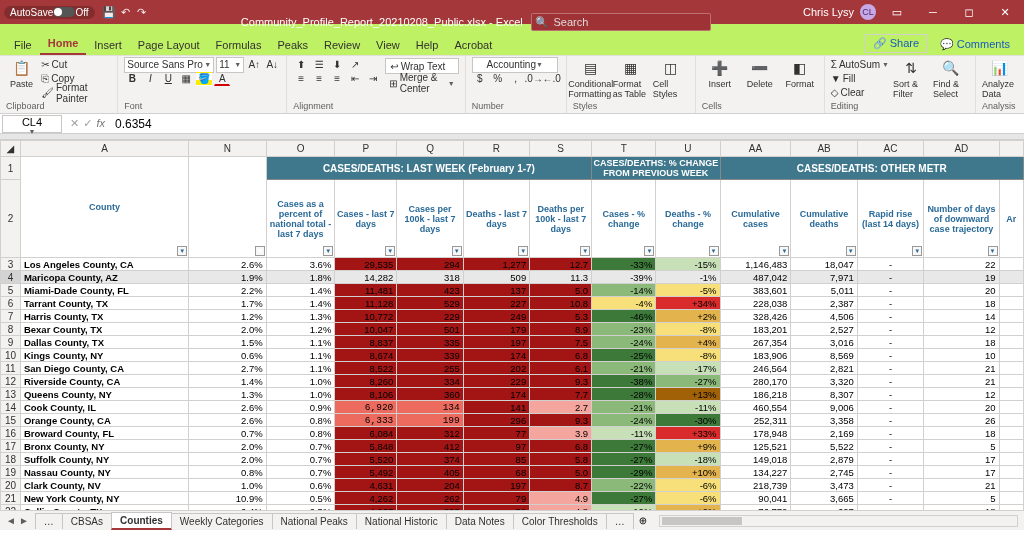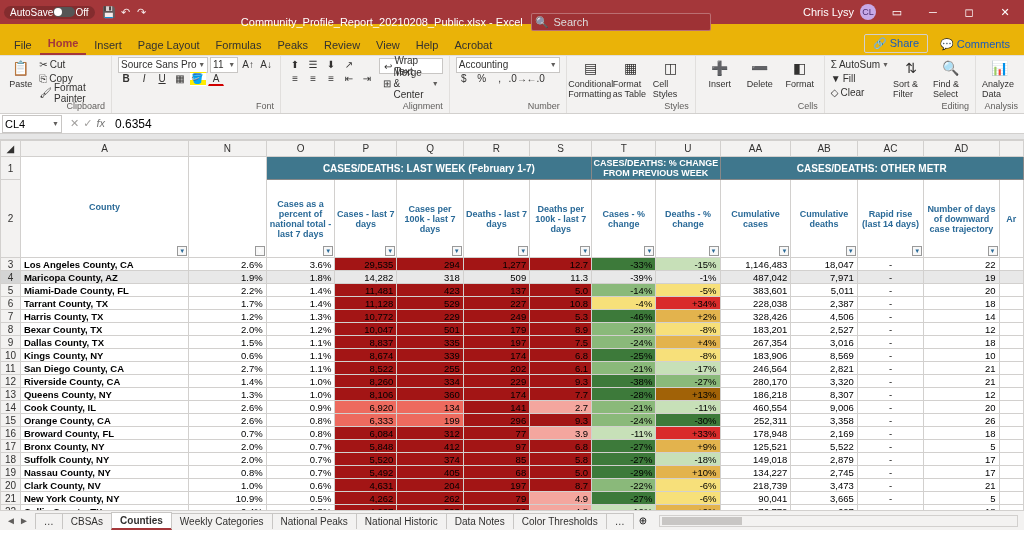--- a/index.html
+++ b/index.html
@@ -11,59 +11,59 @@
   .titlebar .toggle::after { content:""; position:absolute; width:8px; height:8px; background:#fff; border-radius:50%; top:1px; left:1px; }
   .titlebar .qat { display:flex; gap:2px; margin-left:4px;}
   .titlebar .qat span { width:14px; height:14px; display:flex; align-items:center; justify-content:center; opacity:0.9;}
   .titlebar .center { flex:1; display:flex; align-items:center; justify-content:center; gap:8px;margin-top:20px;}
   .titlebar .search { background:#9e3235; border:1px solid rgba(255,255,255,0.3); border-radius:2px; width:180px; height:18px; display:flex; align-items:center; padding:0 4px; gap:4px;}
   .titlebar .search input { background:transparent; border:none; color:#fff; font-size:11px; outline:none; width:100%;}
   .titlebar .search input::placeholder { color:#ddd;}
   .titlebar .right { display:flex; align-items:center; gap:6px;}
   .titlebar .avatar { width:16px; height:16px; border-radius:50%; background:#c7a9e8; color:#4b2c6f; display:flex; align-items:center; justify-content:center; font-size:9px;}
   .titlebar .winbtn { width:30px; height:24px; display:flex; align-items:center; justify-content:center; }
-  .ribbon-tabs { background:#eab308; border-bottom:1px solid #e1dfdd; height:32px; display:flex; align-items:flex-end; padding:0 6px; }
+  .ribbon-tabs { background:#bef264; border-bottom:1px solid #e1dfdd; height:32px; display:flex; align-items:flex-end; padding:0 6px; }
   .ribbon-tabs .tab { padding:4px 8px; font-size:11px; color:#323130; cursor:pointer; }
   .ribbon-tabs .tab.active { color:#a4373a; border-bottom:2px solid #a4373a; font-weight:600;}
   .ribbon-tabs .spacer { flex:1;}
   .ribbon-tabs .share { color:#185abd; border:1px solid #d2d0ce; padding:2px 8px; border-radius:2px; margin-bottom:2px; margin-right:4px; font-size:11px;}
   .ribbon-tabs .comments { color:#185abd; padding:2px 8px; margin-bottom:2px; font-size:11px;}
   .ribbon { background:#f3f2f1; height:58px; display:flex; border-bottom:1px solid #d2d0ce;}
   .group { border-right:1px solid #e1dfdd; padding:2px 6px; display:flex; flex-direction:column; justify-content:space-between;}
-  .group .label { text-align:right; font-size:9px; color:#605e5c; }
+  .group .label { text-align:left; font-size:9px; color:#605e5c; }
   .group .content { display:flex; align-items:flex-start; gap:4px; height:44px;}
   .bigbtn { display:flex; flex-direction:column; align-items:center; justify-content:center; width:36px; font-size:9px; color:#323130; gap:1px;}
   .bigbtn .ico { width:20px; height:20px; display:flex; align-items:center; justify-content:center; font-size:14px;}
   .stack { display:flex; flex-direction:column; gap:1px; font-size:10px; color:#323130;}
   .stack .row { display:flex; align-items:center; gap:2px; height:13px;}
   .font-combo { width:90px; height:16px; border:1px solid #c8c6c4; background:#fff; font-size:10px; padding:0 2px; display:flex; align-items:center; justify-content:space-between;}
   .size-combo { width:28px; height:16px; border:1px solid #c8c6c4; background:#fff; font-size:10px; padding:0 2px; display:flex; align-items:center; justify-content:space-between;}
   .ibtn { width:16px; height:14px; display:flex; align-items:center; justify-content:center; border:1px solid transparent; font-size:10px;}
-  .num-combo { width:104px; height:16px; border:1px solid #c8c6c4; background:#fff; font-size:10px; padding:0 2px; display:flex; align-items:center; justify-content:space-between;}
+  .num-combo { width:86px; height:16px; border:1px solid #c8c6c4; background:#fff; font-size:10px; padding:0 2px; display:flex; align-items:center; justify-content:center;}
   .cbtn { font-size:10px; padding:0 4px; height:16px; display:flex; align-items:center; gap:2px;}
   .dd { font-size:7px; color:#605e5c;}
   .formula-bar { height:20px; border-bottom:1px solid #d2d0ce; display:flex; align-items:center; background:#fff;}
-  .name-box { width:60px; height:18px; border:1px solid #c8c6c4; margin:0 2px; font-size:11px; padding:0 2px; display:flex; align-items:center; justify-content:space-between; background:#fff;}
+  .name-box { width:60px; height:18px; border:1px solid #c8c6c4; margin:0 2px; font-size:11px; padding:0 2px; display:flex; align-items:center; justify-content:space-between; background:#fff;flex-direction:column;}
   .fb-btns { display:flex; gap:4px; padding:0 6px; color:#a19f9d;}
   .fx { font-style:italic; color:#767676;}
   .formula-input { flex:1; border:none; font-size:12px; padding:0 4px; outline:none;}
   .row-gap { height:6px; background:#e6e6e6; border-bottom:1px solid #d2d0ce;}
   .sheet { position:relative; height:370px; overflow:hidden;}
   table { border-collapse:collapse; table-layout:fixed; width:1024px;}
   th.colhdr { background:#f3f2f1; border:1px solid #d2d0ce; font-weight:normal; font-size:10px; color:#323130; height:16px;}
   th.mergehead { background:#3f778d; color:#fff; font-size:10px; font-weight:bold; border:1px solid #888; text-align:center; padding:2px;}
   th.mergehead2 { background:#3f778d; color:#fff; font-size:9px; font-weight:bold; border:1px solid #888; text-align:center; padding:1px;}
   th.fieldhead { background:#fff; color:#2a6a98; font-size:9px; font-weight:bold; border:1px solid #d2d0ce; vertical-align:middle; text-align:center; padding:1px; position:relative; height:78px;}
   th.fieldhead .filt { position:absolute; bottom:1px; right:1px; width:10px; height:10px; border:1px solid #999; background:#f8f8f8; font-size:6px; display:flex; align-items:center; justify-content:center;}
   td.rowhdr { background:#f3f2f1; border:1px solid #d2d0ce; text-align:center; font-size:10px; color:#323130; width:18px;}
   td.cell { border:1px solid #d2d0ce; font-size:9.5px; padding:0 3px; height:13px; text-align:right; color:#000;}
   td.cell.left { text-align:left; font-weight:bold;}
   td.cell.center { text-align:center;}
   .red-dark { background:#a31515; color:#fff;}
-  .red-med { background:#ed6a5e; color:#fff;}
+  .red-med { background:#ed6a5e; color:#fff;font-family:Liberation Mono, monospace;}
   .red-light { background:#f4a69e; color:#000;}
   .green-dark { background:#3d7a3a; color:#fff;}
   .green-med { background:#8ab97a; color:#000;}
   .green-light { background:#c7e0b8; color:#000;}
   .yellow { background:#f7e07a; color:#000;}
   .yellow-dark { background:#e3b34d; color:#000;}
   .orange { background:#a16207; color:#000;}
   .red-bright { background:#d92b2b; color:#fff;}
   tr.selrow td.cell { background:#e8e8e8;}
   tr.selrow td.rowhdr { background:#d4d4d4;}

